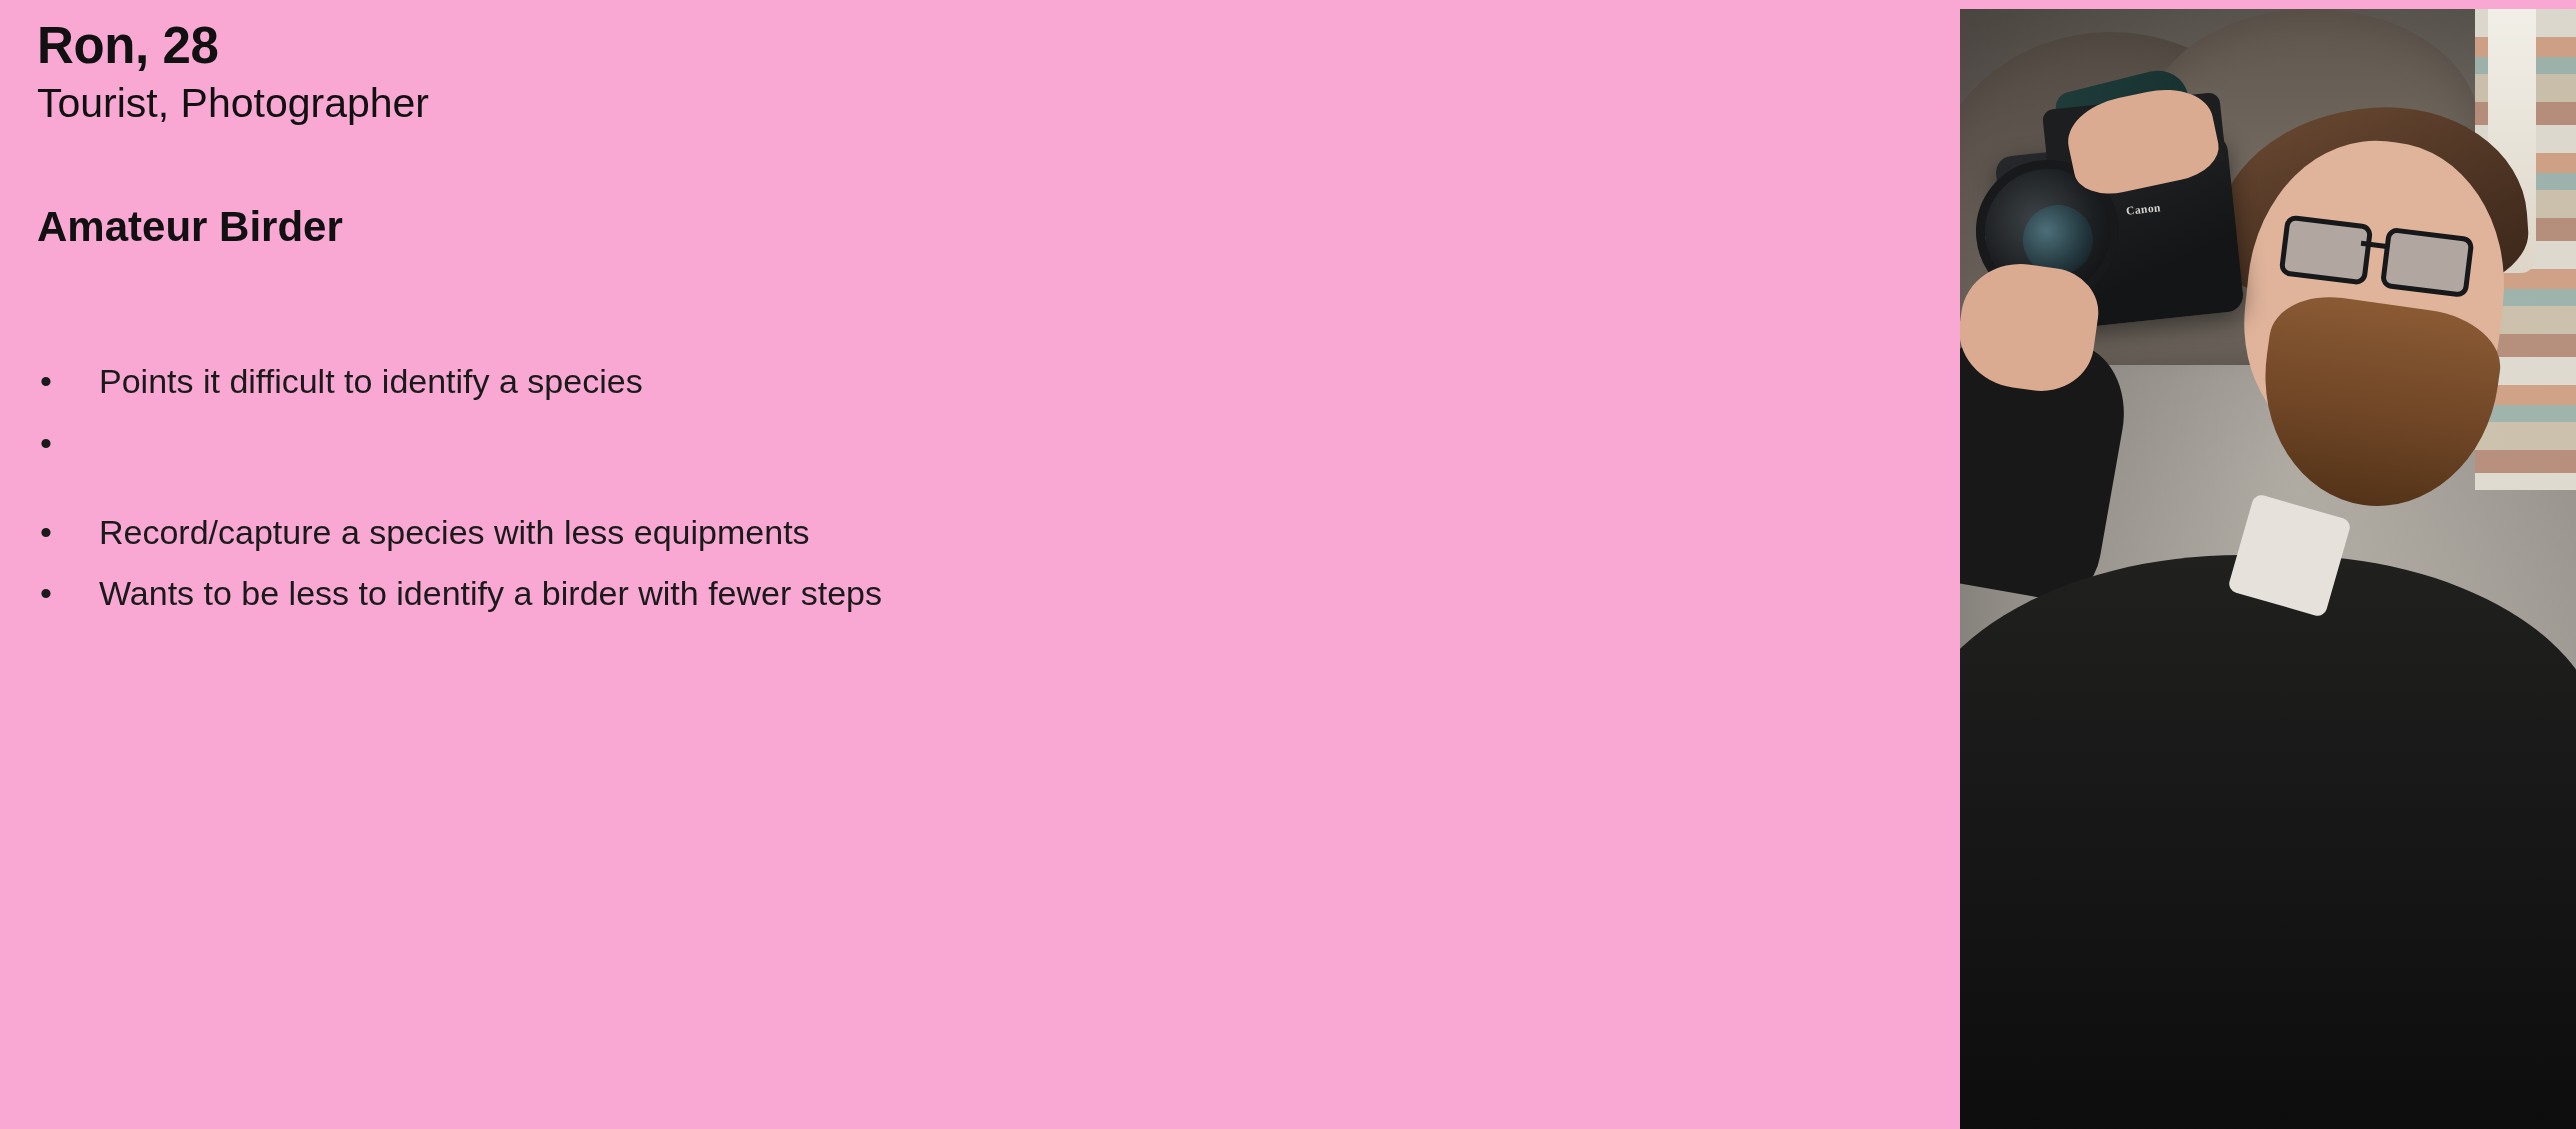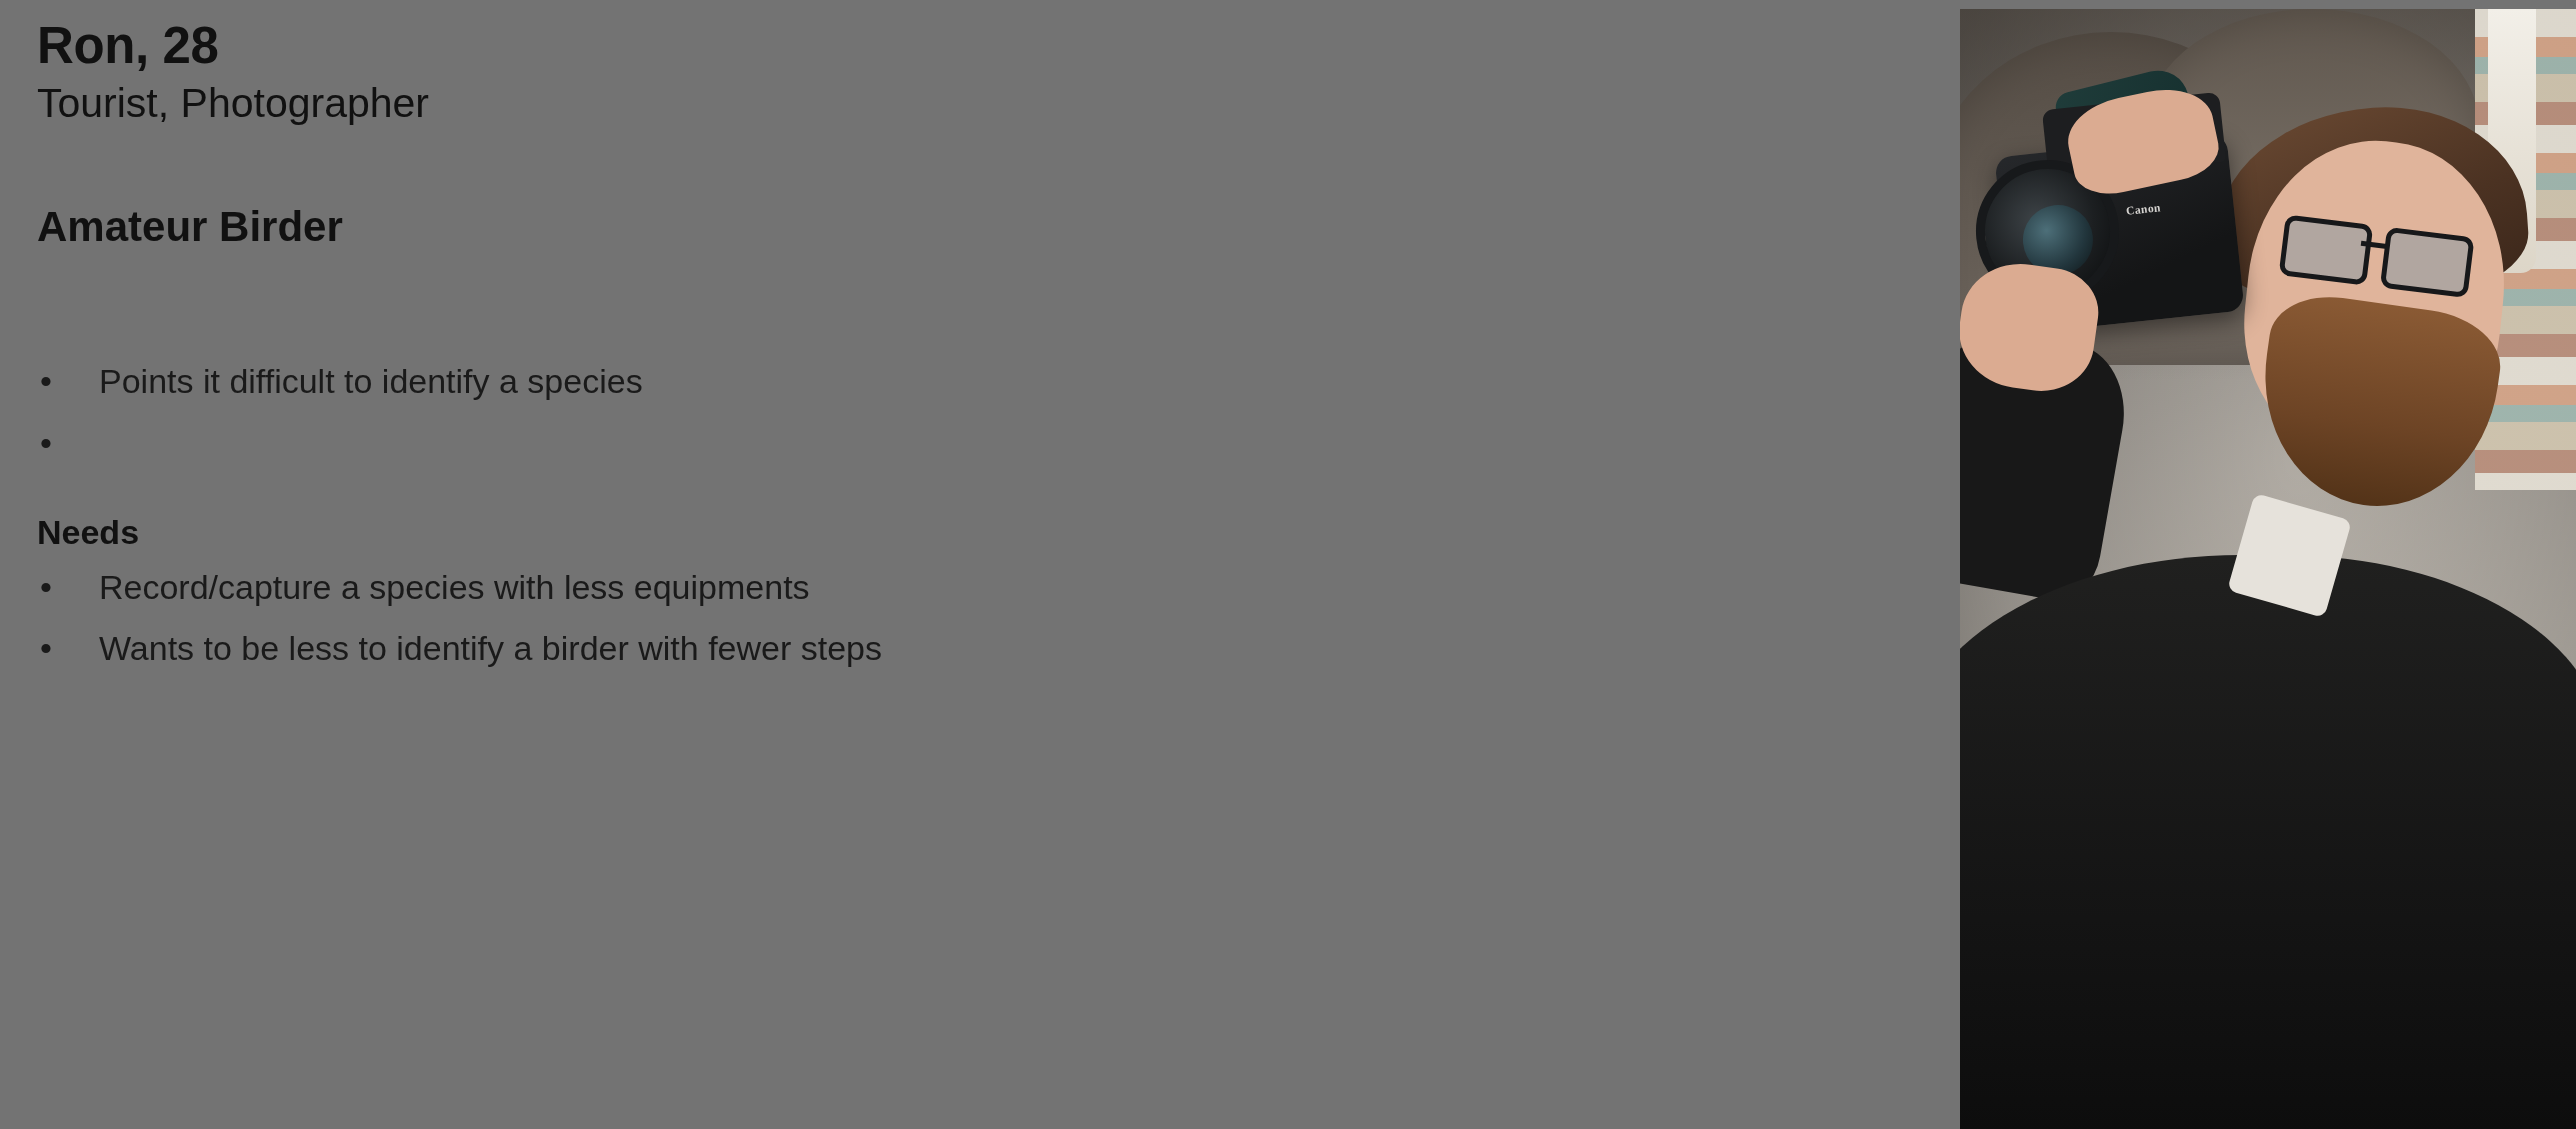--- a/index.html
+++ b/index.html
@@ -9,21 +9,21 @@
   }
   body {
     font-family: "Liberation Sans", sans-serif;
     color: #1a1a1a;
     -webkit-font-smoothing: antialiased;
   }
   .persona-card {
     position: relative;
     width: 2576px;
     height: 1129px;
-    background: #737373;
+    background: #f9a8d4;
     overflow: hidden;
     box-sizing: border-box;
   }
   .text-column {
     position: absolute;
     left: 37px;
     top: 17px;
     width: 1861px;
   }
   .persona-name {
@@ -325,21 +325,20 @@
           <span class="bullet-dot">•</span>
           <span>Points it difficult to identify a species</span>
         </li>
         <li class="bullet-item">
           <span class="bullet-dot">•</span>
         </li>
       </ul>
     </div>
 
     <div class="section">
-      <h3 class="section-heading">Needs</h3>
       <ul class="bullet-list">
         <li class="bullet-item">
           <span class="bullet-dot">•</span>
           <span>Record/capture a species with less equipments</span>
         </li>
         <li class="bullet-item">
           <span class="bullet-dot">•</span>
           <span>Wants to be less to identify a birder with fewer steps</span>
         </li>
       </ul>

